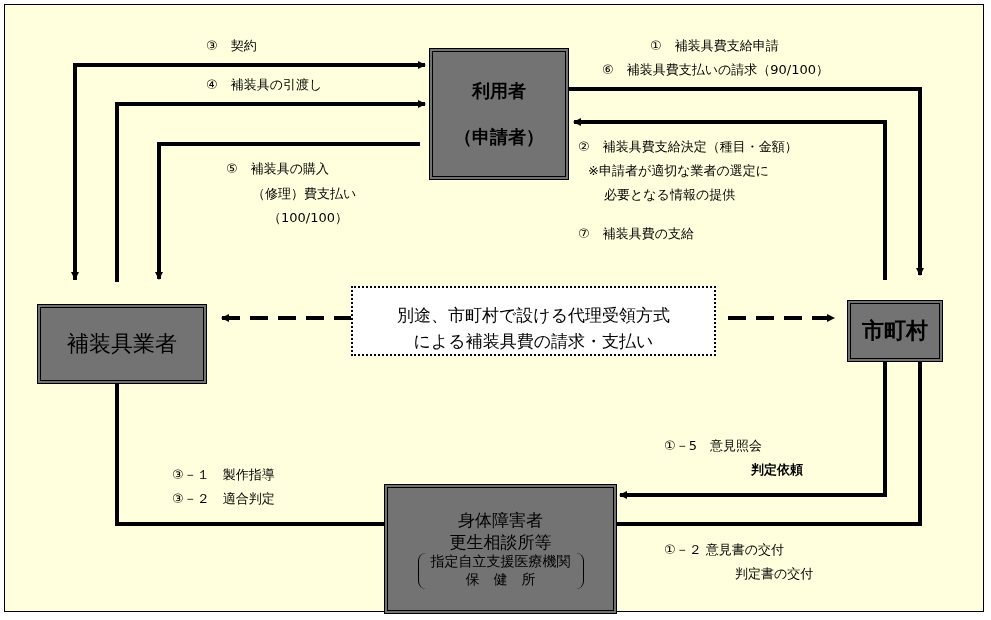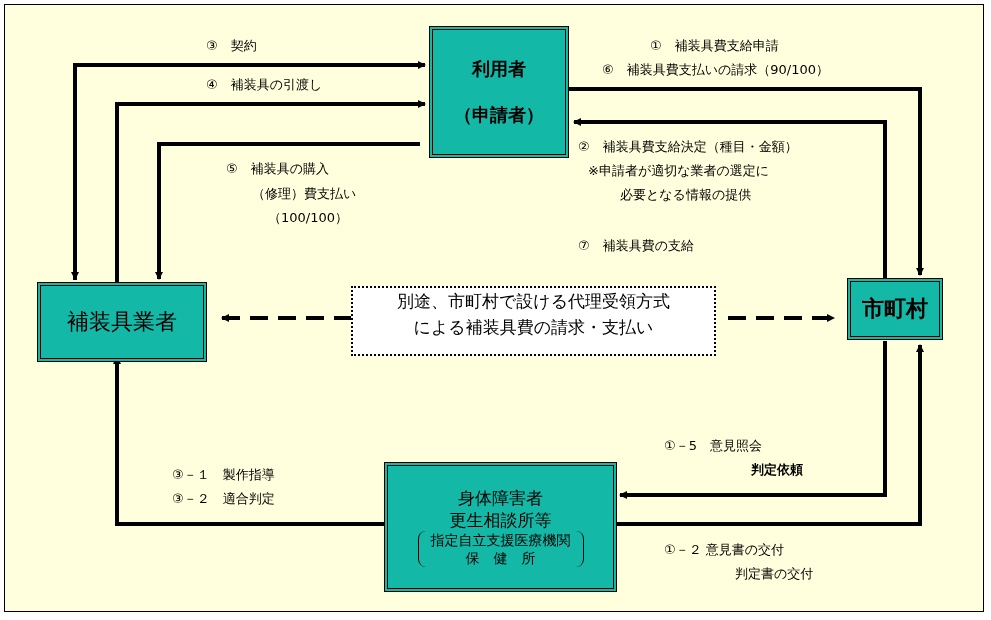--- a/index.html
+++ b/index.html
@@ -1,29 +1,29 @@
 <!DOCTYPE html>
 <html><head>
 <meta charset="utf-8">
 <style>
   html, body { margin:0; padding:0; background:#ffffff; }
   body { width:991px; height:620px; position:relative; overflow:hidden;
          font-family: "DejaVu Sans", "Liberation Sans", sans-serif; color:#000; }
   .frame { position:absolute; left:4px; top:4px; width:980px; height:608px;
            background:#ffffdd; border:1px solid #000; box-sizing:border-box; }
   svg.lines { position:absolute; left:0; top:0; }
-  .node { position:absolute; background:#14b8a6; border:4px double #000; box-sizing:border-box;
-          display:flex; flex-direction:column; align-items:center; justify-content:center; text-align:center; }
+  .node { position:absolute; background:#737373; border:4px double #000; box-sizing:border-box;
+          display:flex; flex-direction:column; align-items:center; justify-content:center; text-align:center;margin-top:22px; }
   .bold { font-weight:bold; }
   .lbl { position:absolute; font-size:13px; line-height:20px; white-space:pre; }
   .dotted { position:absolute; background:#fff; border:2px dotted #000; box-sizing:border-box;
-            display:flex; flex-direction:column; align-items:center; justify-content:flex-start;
+            display:flex; flex-direction:column; align-items:center; justify-content:flex-end;
             font-size:17px; line-height:26px; }
   .paren { border-left:1px solid #000; border-right:1px solid #000; border-radius:8px;
-           padding:0 12px; font-size:14px; line-height:18px; }
+           padding:0 12px; font-size:14px; line-height:18px;font-family:Liberation Mono, monospace; }
 </style>
 </head>
 <body>
 
 <div class="frame"></div>
 
 <svg class="lines" width="991" height="620">
   <defs>
     <marker id="ah" markerWidth="8" markerHeight="8" refX="7" refY="4" orient="auto" markerUnits="userSpaceOnUse">
       <path d="M0,0 L8,4 L0,8 z" fill="#000"></path>
@@ -83,22 +83,22 @@
 <div class="lbl" style="left:206px; top:36px;">③　契約</div>
 <div class="lbl" style="left:206px; top:75px;">④　補装具の引渡し</div>
 <div class="lbl" style="left:226px; top:159px;">⑤　補装具の購入</div>
 <div class="lbl" style="left:252px; top:184px;">（修理）費支払い</div>
 <div class="lbl" style="left:268px; top:208px;">（100/100）</div>
 
 <div class="lbl" style="left:602px; top:36px;margin-left:48px;">①　補装具費支給申請</div>
 <div class="lbl" style="left:602px; top:60px;">⑥　補装具費支払いの請求（90/100）</div>
 <div class="lbl" style="left:578px; top:137px;">②　補装具費支給決定（種目・金額）</div>
 <div class="lbl" style="left:588px; top:161px;">※申請者が適切な業者の選定に</div>
-<div class="lbl" style="left:620px; top:185px;text-align:right;">必要となる情報の提供</div>
-<div class="lbl" style="left:578px; top:236px;">⑦　補装具費の支給</div>
+<div class="lbl" style="left:604px; top:185px;text-align:right;">必要となる情報の提供</div>
+<div class="lbl" style="left:578px; top:224px;">⑦　補装具費の支給</div>
 
 <div class="lbl" style="left:172px; top:465px;">③－１　製作指導</div>
 <div class="lbl" style="left:172px; top:489px;">③－２　適合判定</div>
 
 <div class="lbl" style="left:664px; top:436px;">①－5　意見照会</div>
 <div class="lbl" style="left:751px; top:460px;font-weight:bold;">判定依頼</div>
 <div class="lbl" style="left:664px; top:540px;">①－２ 意見書の交付</div>
 <div class="lbl" style="left:735px; top:564px;">判定書の交付</div>
 
 </body></html>

